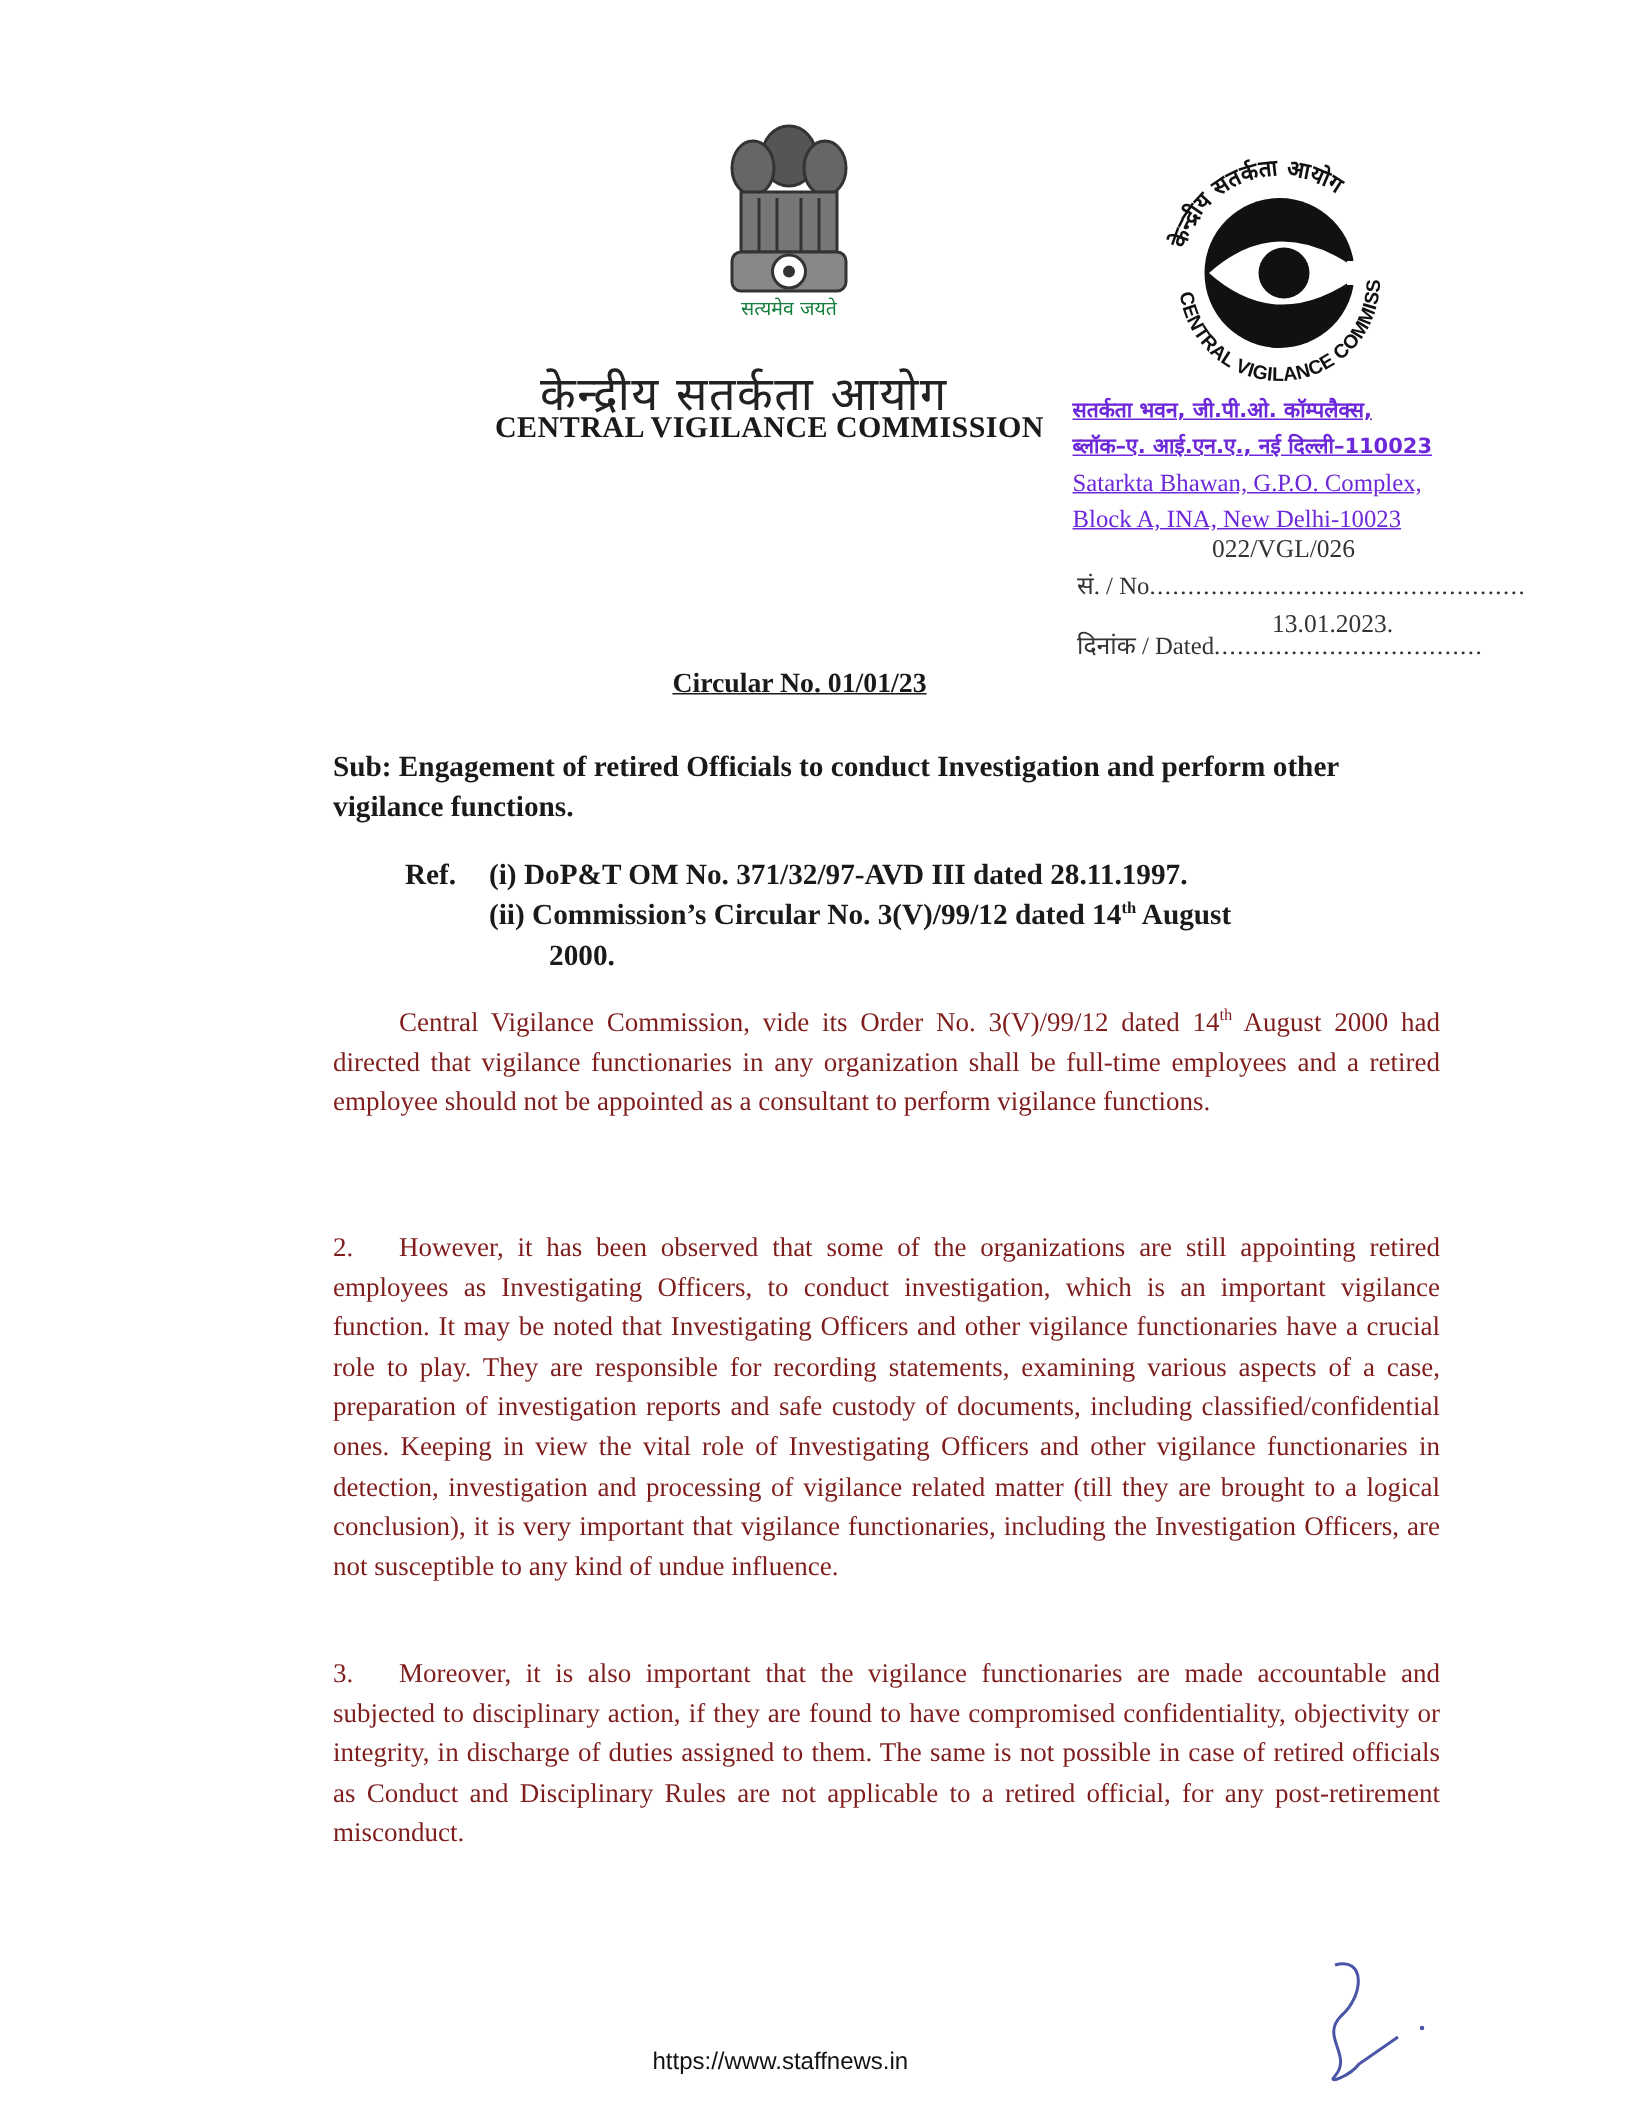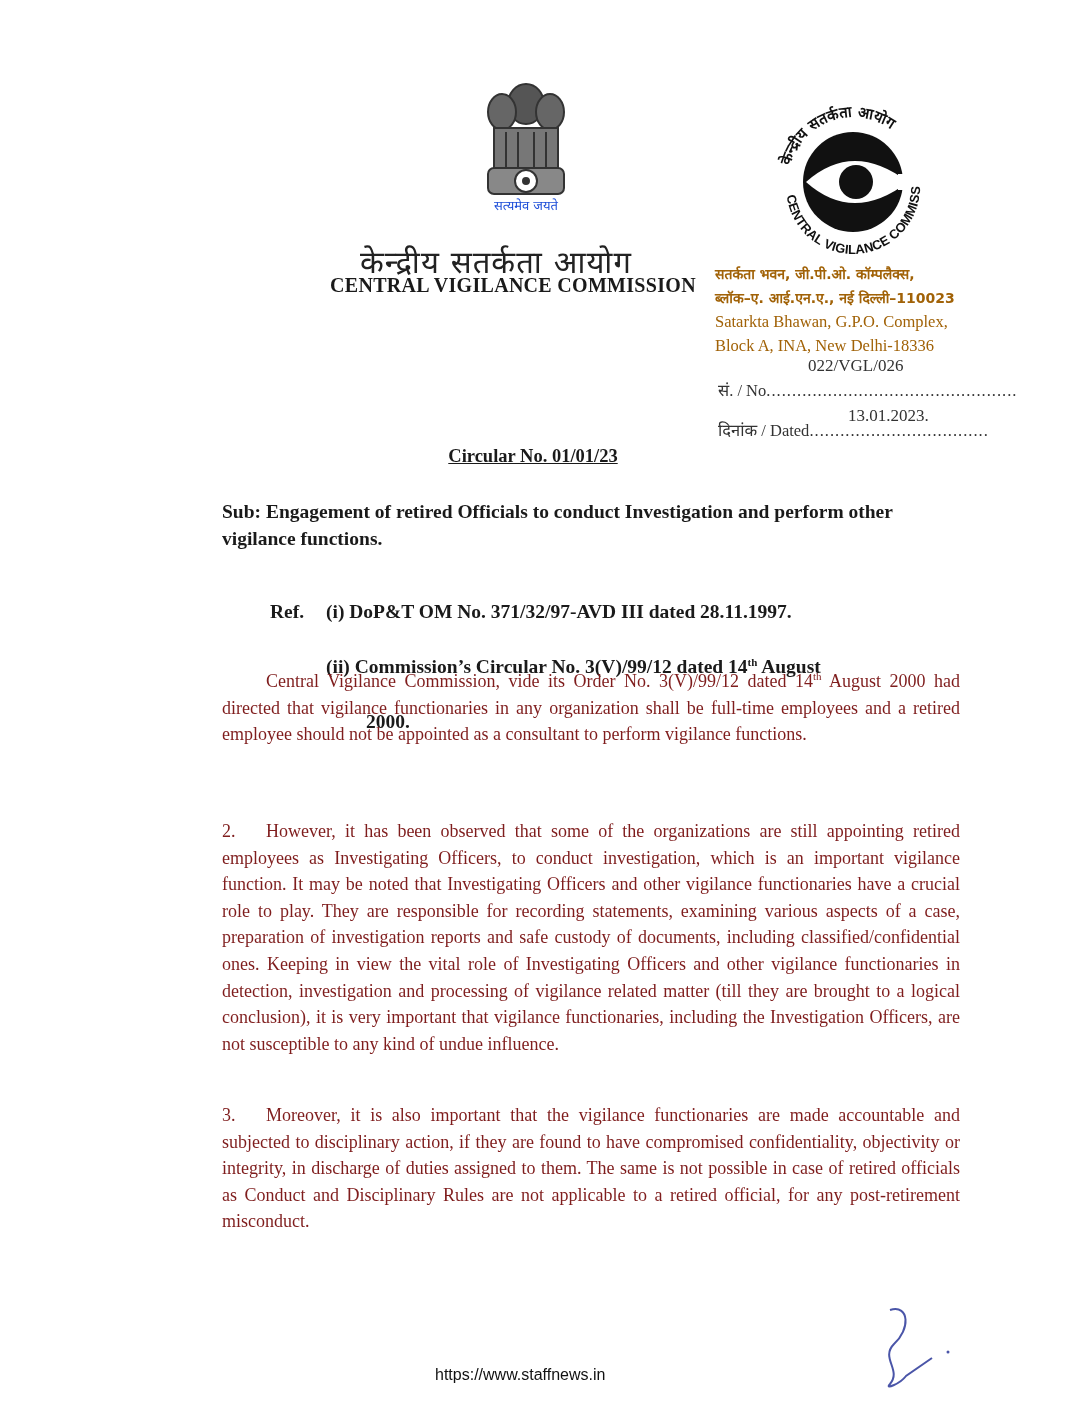--- a/index.html
+++ b/index.html
@@ -1,35 +1,35 @@
 <!DOCTYPE html>
 <html><head>
 <meta charset="utf-8">
 <style>
   html, body { margin: 0; padding: 0; background: #ffffff; }
   body { width: 1088px; height: 1408px; position: relative; overflow: hidden; color: #1a1a1a; font-family: "Liberation Serif", serif; }
   .abs { position: absolute; }
   .emblem { left: 478px; top: 74px; width: 96px; height: 150px; }
-  .emblem-motto { left: 466px; top: 196px; width: 120px; text-align: center; font-size: 13px; font-family: "DejaVu Sans", sans-serif; color: #1d4ed8; }
+  .emblem-motto { left: 466px; top: 196px; width: 120px; text-align: center; font-size: 13px; font-family: "DejaVu Sans", sans-serif; color: #15803d; }
   .cvc-logo { left: 758px; top: 92px; width: 190px; height: 170px; }
   .org-hindi { left: 360px; top: 240px; font-size: 31px; font-family: "DejaVu Sans", sans-serif; color: #222; letter-spacing: 1px; }
   .org-english { left: 330px; top: 274px; font-size: 20px; font-weight: bold; letter-spacing: 0.3px; }
-  .addr { left: 715px; top: 262px; font-size: 16.5px; line-height: 24px; color: #a16207; }
+  .addr { left: 715px; top: 262px; font-size: 16.5px; line-height: 24px; color: #6d28d9; text-decoration: underline; }
   .addr .hi { font-family: "DejaVu Sans", sans-serif; font-size: 14px; font-weight: bold; }
   .ref-handwritten { left: 808px; top: 356px; font-size: 17px; color: #333; font-family: Liberation Serif, serif; }
   .no-line { left: 718px; top: 378px; font-size: 16.5px; color: #333; white-space: nowrap; }
   .dated-line { left: 718px; top: 418px; font-size: 16.5px; color: #333; white-space: nowrap; text-align: center; }
   .dated-val { position: absolute; left: 130px; top: -12px; font-size: 17px; }
   .dots { letter-spacing: 1px; }
   .circular-no { left: 0; width: 1066px; top: 446px; text-align: center; font-size: 18.5px; font-weight: bold; }
   .circular-no span { text-decoration: underline; }
   .subject { left: 222px; top: 498px; width: 745px; font-size: 19.5px; font-weight: bold; line-height: 27px; }
   .ref-block { left: 270px; top: 570px; font-size: 19.5px; font-weight: bold; line-height: 27px; }
   .ref-block .lbl { display: inline-block; width: 56px; }
-  .ref-item { display: block; margin-top: 28px; }
+  .ref-item { display: block; }
   .ref-indent { padding-left: 56px; text-align: center; }
   .ref-cont { padding-left: 96px; }
   sup { font-size: 11px; line-height: 0; }
   .para { left: 222px; width: 738px; font-size: 18px; line-height: 26.6px; text-align: justify; color: #7f1d1d; }
   .para .num { display: inline-block; width: 44px; }
   .p1 { top: 668px; text-indent: 44px; }
   .p2 { top: 818px; }
   .p3 { top: 1102px; }
   .sig { left: 876px; top: 1300px; width: 80px; height: 90px; }
   .footer-url { left: 435px; top: 1366px; font-size: 16px; font-family: "Liberation Sans", sans-serif; color: #111; text-align: center; }
@@ -71,21 +71,21 @@
   </text>
 </svg>
 
 <div class="abs org-hindi">केन्द्रीय सतर्कता आयोग</div>
 <div class="abs org-english">CENTRAL VIGILANCE COMMISSION</div>
 
 <div class="abs addr">
   <div class="hi">सतर्कता भवन, जी.पी.ओ. कॉम्पलैक्स,</div>
   <div class="hi">ब्लॉक–ए. आई.एन.ए., नई दिल्ली–110023</div>
   <div>Satarkta Bhawan, G.P.O. Complex,</div>
-  <div>Block A, INA, New Delhi-18336</div>
+  <div>Block A, INA, New Delhi-10023</div>
 </div>
 
 <div class="abs ref-handwritten">022/VGL/026</div>
 <div class="abs no-line">
   <span>सं. / No</span><span class="dots">.................................................</span>
 </div>
 <div class="abs dated-line">
   <span>दिनांक  /  Dated</span><span class="dots">...................................</span>
   <span class="dated-val">13.01.2023.</span>
 </div>

